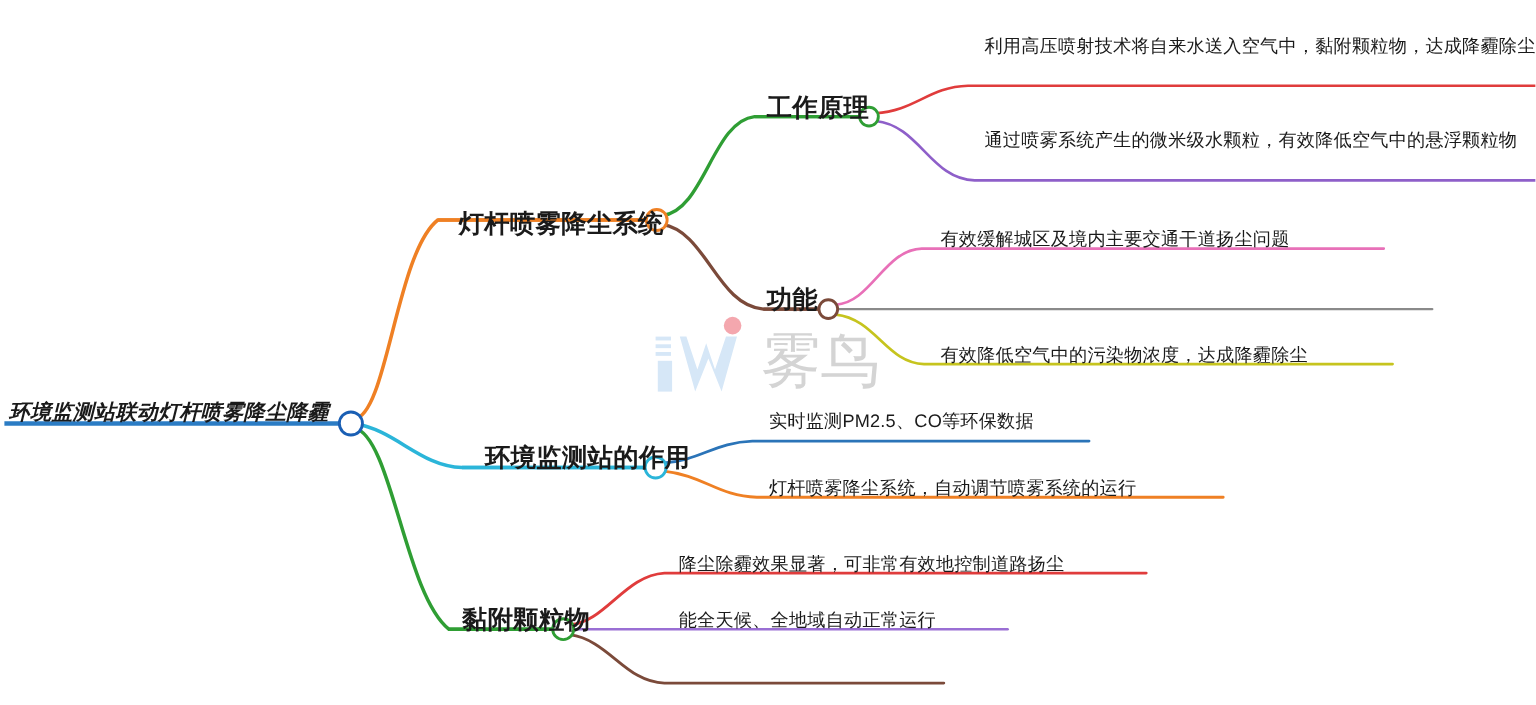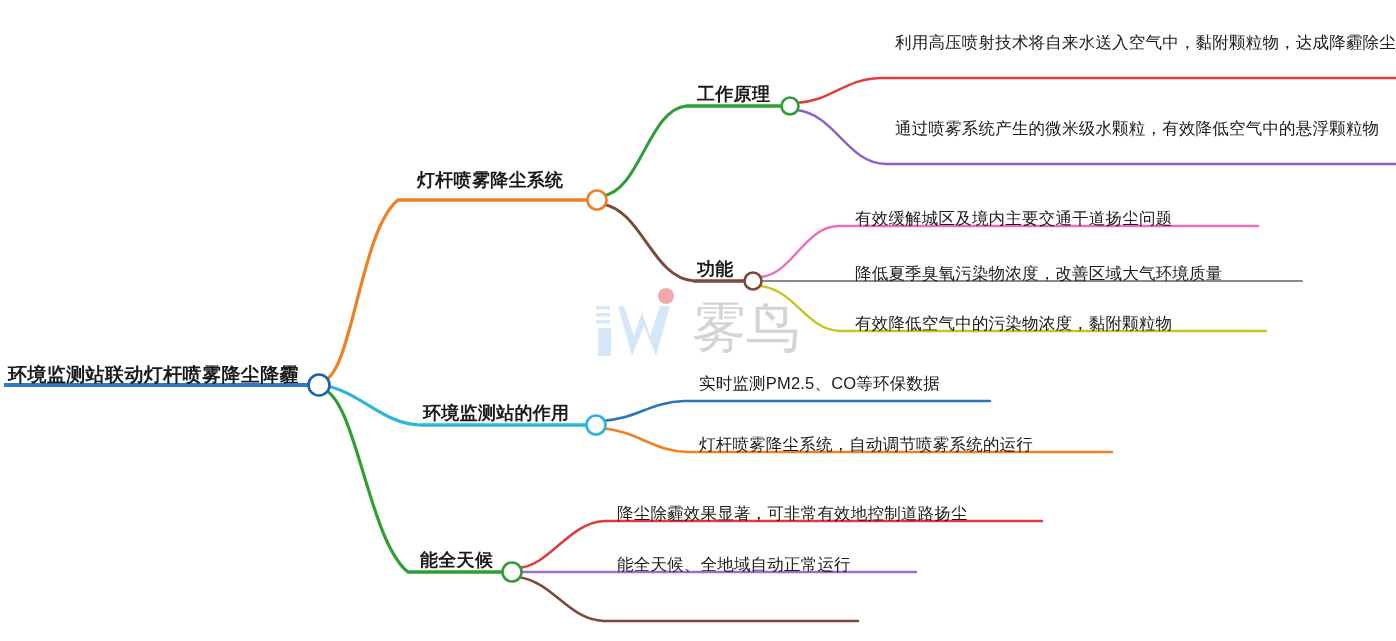--- a/index.html
+++ b/index.html
@@ -35,23 +35,24 @@
   }
   .node {
     position: absolute;
     white-space: nowrap;
     color: #1a1a1a;
   }
   .node-root {
     font-size: 19px;
     font-weight: bold;
     letter-spacing: 0.4px;
+    font-style: italic;
   }
   .node-topic {
-    font-size: 18px;
+    font-size: 23px;
     font-weight: bold;
     letter-spacing: 0.3px;
   }
   .node-leaf {
     font-size: 16.5px;
     font-weight: normal;
     letter-spacing: 0.2px;
     line-height: 29px;
   }
   .node-leaf.wrap {
@@ -123,34 +124,33 @@
       <rect x="4" y="38" width="14" height="3.5" fill="#d6e7f7"></rect>
       <rect x="6" y="46" width="13" height="28" fill="#d6e7f7"></rect>
       <path d="M26,24 L40,74 L52,44 L64,74 L78,24 L68,24 L58,54 L50,30 L42,54 L32,24 Z" fill="#d6e7f7"></path>
       <circle cx="74" cy="14" r="8" fill="#f4a7ae"></circle>
     </g>
     <text x="100" y="64" font-family="'Liberation Sans', sans-serif" font-size="54" fill="#d4d4d4">雾鸟</text>
   </svg>
 
   <div class="node node-root" style="left:8px; top:362px;">环境监测站联动灯杆喷雾降尘降霾</div>
 
-  <div class="node node-topic" style="left:417px; top:168px;">灯杆喷雾降尘系统</div>
+  <div class="node node-topic" style="left:417px; top:188px;">灯杆喷雾降尘系统</div>
 
   <div class="node node-topic" style="left:697px; top:82px;">工作原理</div>
 
   <div class="node node-leaf wrap" style="left:895px; top:28px; width:520px;">利用高压喷射技术将自来水送入空气中，黏附颗粒物，达成降霾除尘</div>
   <div class="node node-leaf wrap" style="left:895px; top:114px; width:520px;">通过喷雾系统产生的微米级水颗粒，有效降低空气中的悬浮颗粒物</div>
 
   <div class="node node-topic" style="left:697px; top:257px;text-align:center;">功能</div>
 
   <div class="node node-leaf" style="left:855px; top:204px;">有效缓解城区及境内主要交通干道扬尘问题</div>
-  <div class="node node-leaf" style="left:855px; top:259px;">降低夏季臭氧污染物浓度，改善区域大气环境质量</div>
-  <div class="node node-leaf" style="left:855px; top:309px;">有效降低空气中的污染物浓度，黏附颗粒物</div>
+  <div class="node node-leaf" style="left:855px; top:309px;">有效降低空气中的污染物浓度，达成降霾除尘</div>
 
-  <div class="node node-topic" style="left:423px; top:401px;">环境监测站的作用</div>
+  <div class="node node-topic" style="left:441px; top:401px;">环境监测站的作用</div>
   <div class="node node-leaf" style="left:699px; top:369px;">实时监测PM2.5、CO等环保数据</div>
   <div class="node node-leaf" style="left:699px; top:430px;">灯杆喷雾降尘系统，自动调节喷雾系统的运行</div>
 
-  <div class="node node-topic" style="left:420px; top:548px;">能全天候</div>
+  <div class="node node-topic" style="left:420px; top:548px;">黏附颗粒物</div>
   <div class="node node-leaf" style="left:617px; top:499px;">降尘除霾效果显著，可非常有效地控制道路扬尘</div>
   <div class="node node-leaf" style="left:617px; top:550px;">能全天候、全地域自动正常运行</div>
 
 </div>
 
 </body></html>

